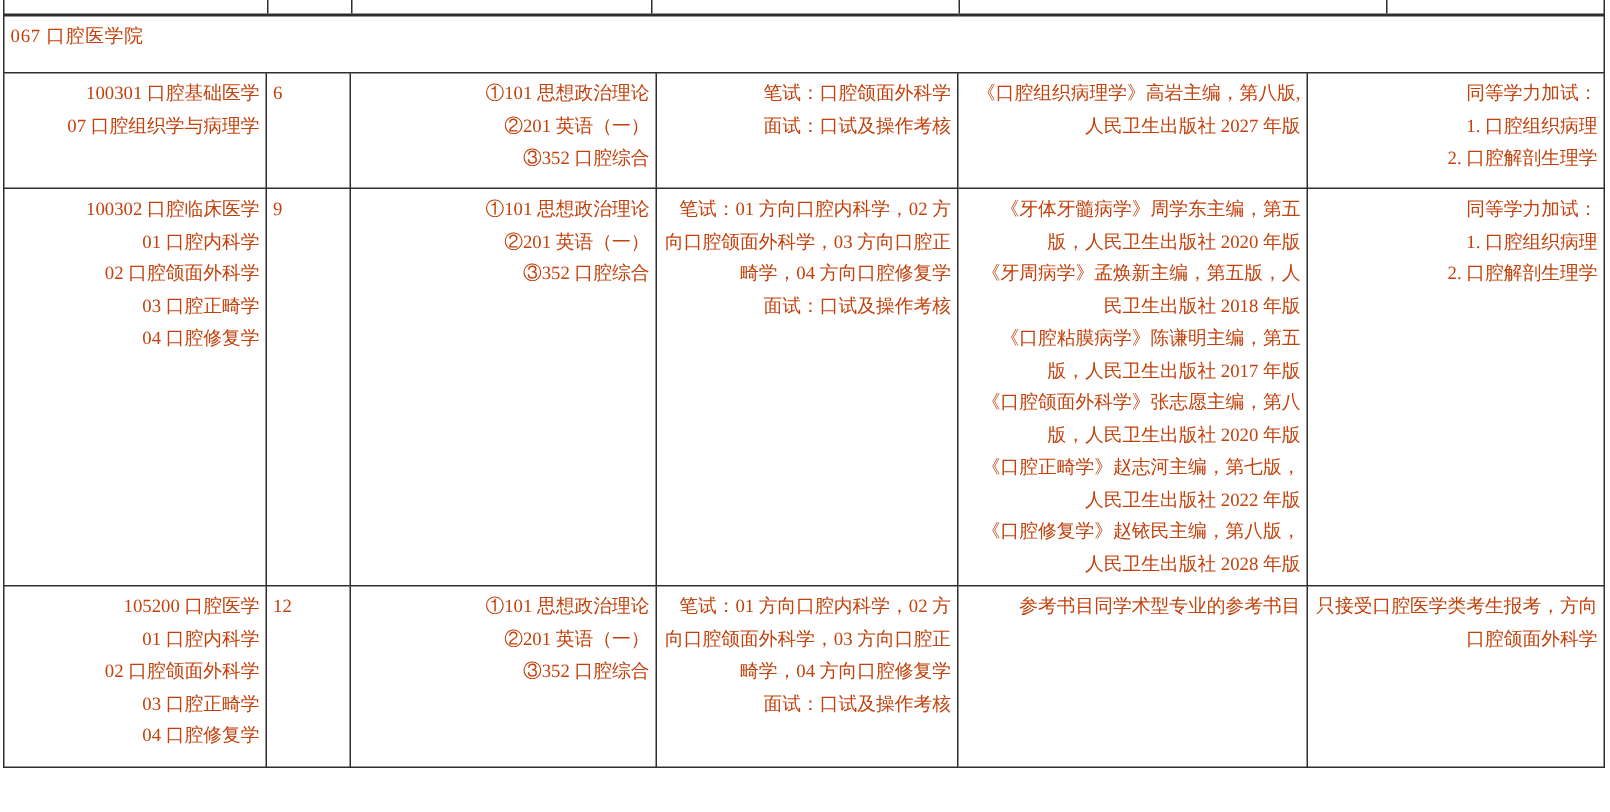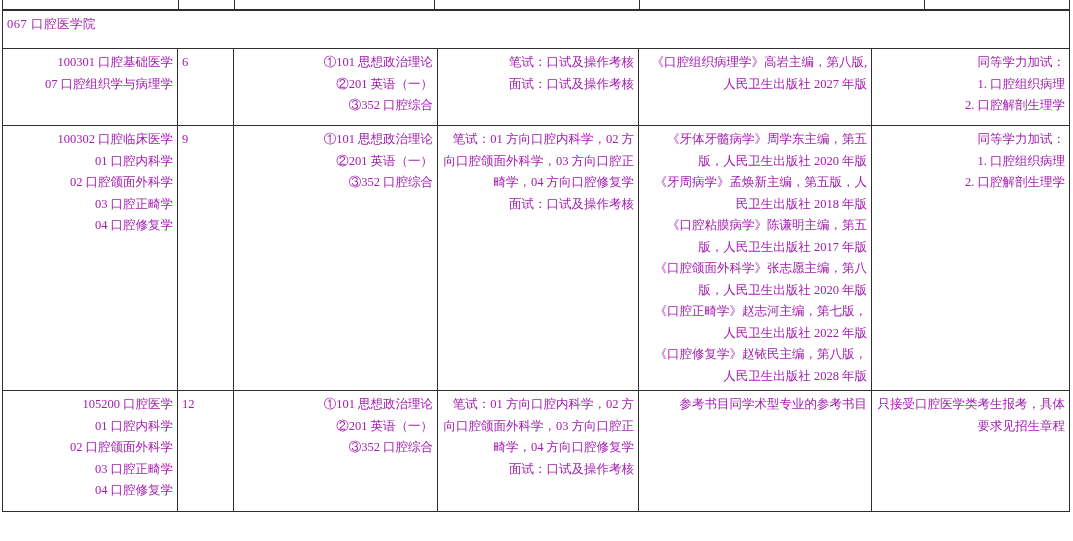--- a/index.html
+++ b/index.html
@@ -1,18 +1,18 @@
 <!DOCTYPE html>
 <html><head>
 <meta charset="utf-8">
 <style>
   html,body{margin:0;padding:0;background:#fff;}
   .page{
     position:relative;width:1073px;height:541px;background:#fff;overflow:hidden;
-    font-family:"Liberation Serif","DejaVu Serif",serif;color:#a21caf;
+    font-family:"Liberation Serif","DejaVu Serif",serif;color:#c2410c;
   }
   
   .partial-row{
     position:absolute;top:0;left:2px;width:1066px;height:9px;
     border-left:1px solid #2e2e2e;border-right:1px solid #2e2e2e;border-bottom:1px solid #2e2e2e;
   }
   .vline{position:absolute;top:0;bottom:0;width:1px;background:#2e2e2e;}
   
   table.grid{
     position:absolute;top:10px;left:2px;width:1067px;
@@ -67,21 +67,21 @@
             <div class="line">100301 口腔基础医学</div>
             <div class="line">07 口腔组织学与病理学</div>
           </td>
           <td class="c-quota">6</td>
           <td class="c-subjects">
             <div class="line">①101 思想政治理论</div>
             <div class="line">②201 英语（一）</div>
             <div class="line">③352 口腔综合</div>
           </td>
           <td class="c-reexam">
-            <div class="line">笔试：口试及操作考核</div>
+            <div class="line">笔试：口腔颌面外科学</div>
             <div class="line">面试：口试及操作考核</div>
           </td>
           <td class="c-books">
             <div class="line">《口腔组织病理学》高岩主编，第八版,人民卫生出版社 2027 年版</div>
           </td>
           <td class="c-notes">
             <div class="line">同等学力加试：</div>
             <div class="line">1. 口腔组织病理</div>
             <div class="line">2. 口腔解剖生理学</div>
           </td>
@@ -133,19 +133,19 @@
             <div class="line">③352 口腔综合</div>
           </td>
           <td class="c-reexam">
             <div class="line">笔试：01 方向口腔内科学，02 方向口腔颌面外科学，03 方向口腔正畸学，04 方向口腔修复学</div>
             <div class="line">面试：口试及操作考核</div>
           </td>
           <td class="c-books">
             <div class="line">参考书目同学术型专业的参考书目</div>
           </td>
           <td class="c-notes">
-            <div class="line">只接受口腔医学类考生报考，具体要求见招生章程</div>
+            <div class="line">只接受口腔医学类考生报考，方向口腔颌面外科学</div>
           </td>
         </tr>
       </tbody>
   </table>
 
 </div>
 
 </body></html>

